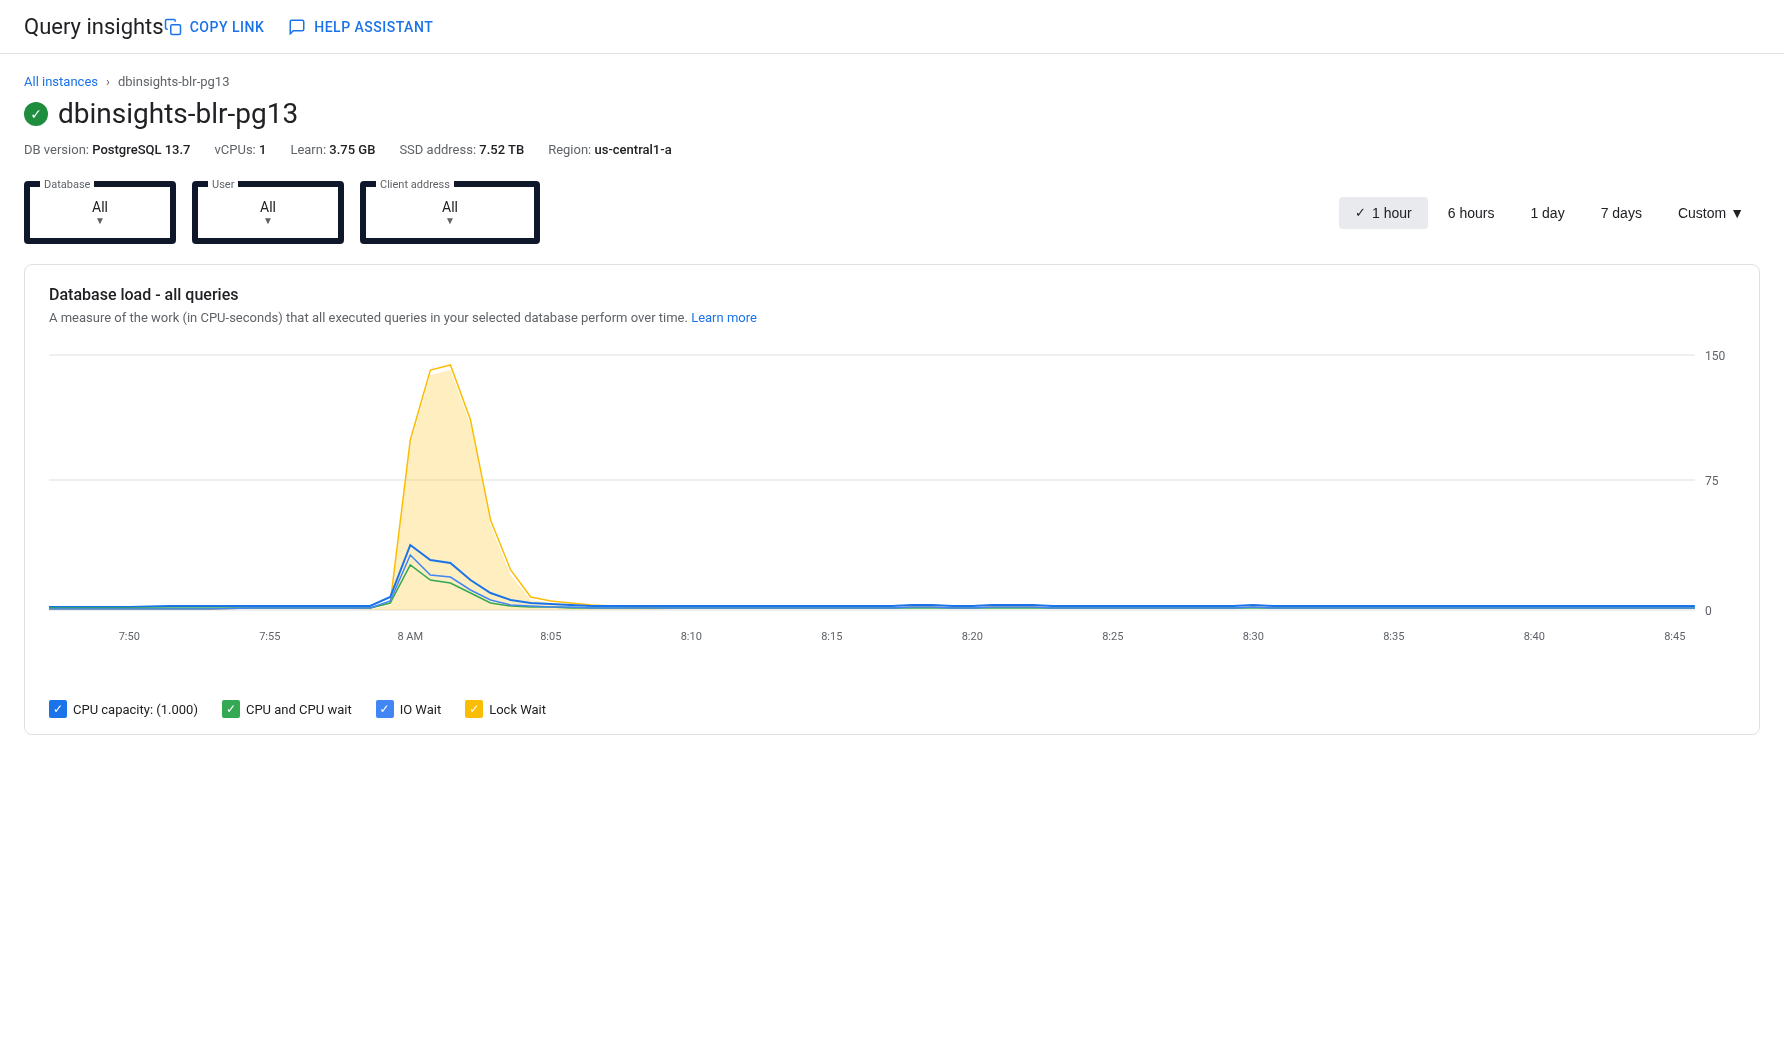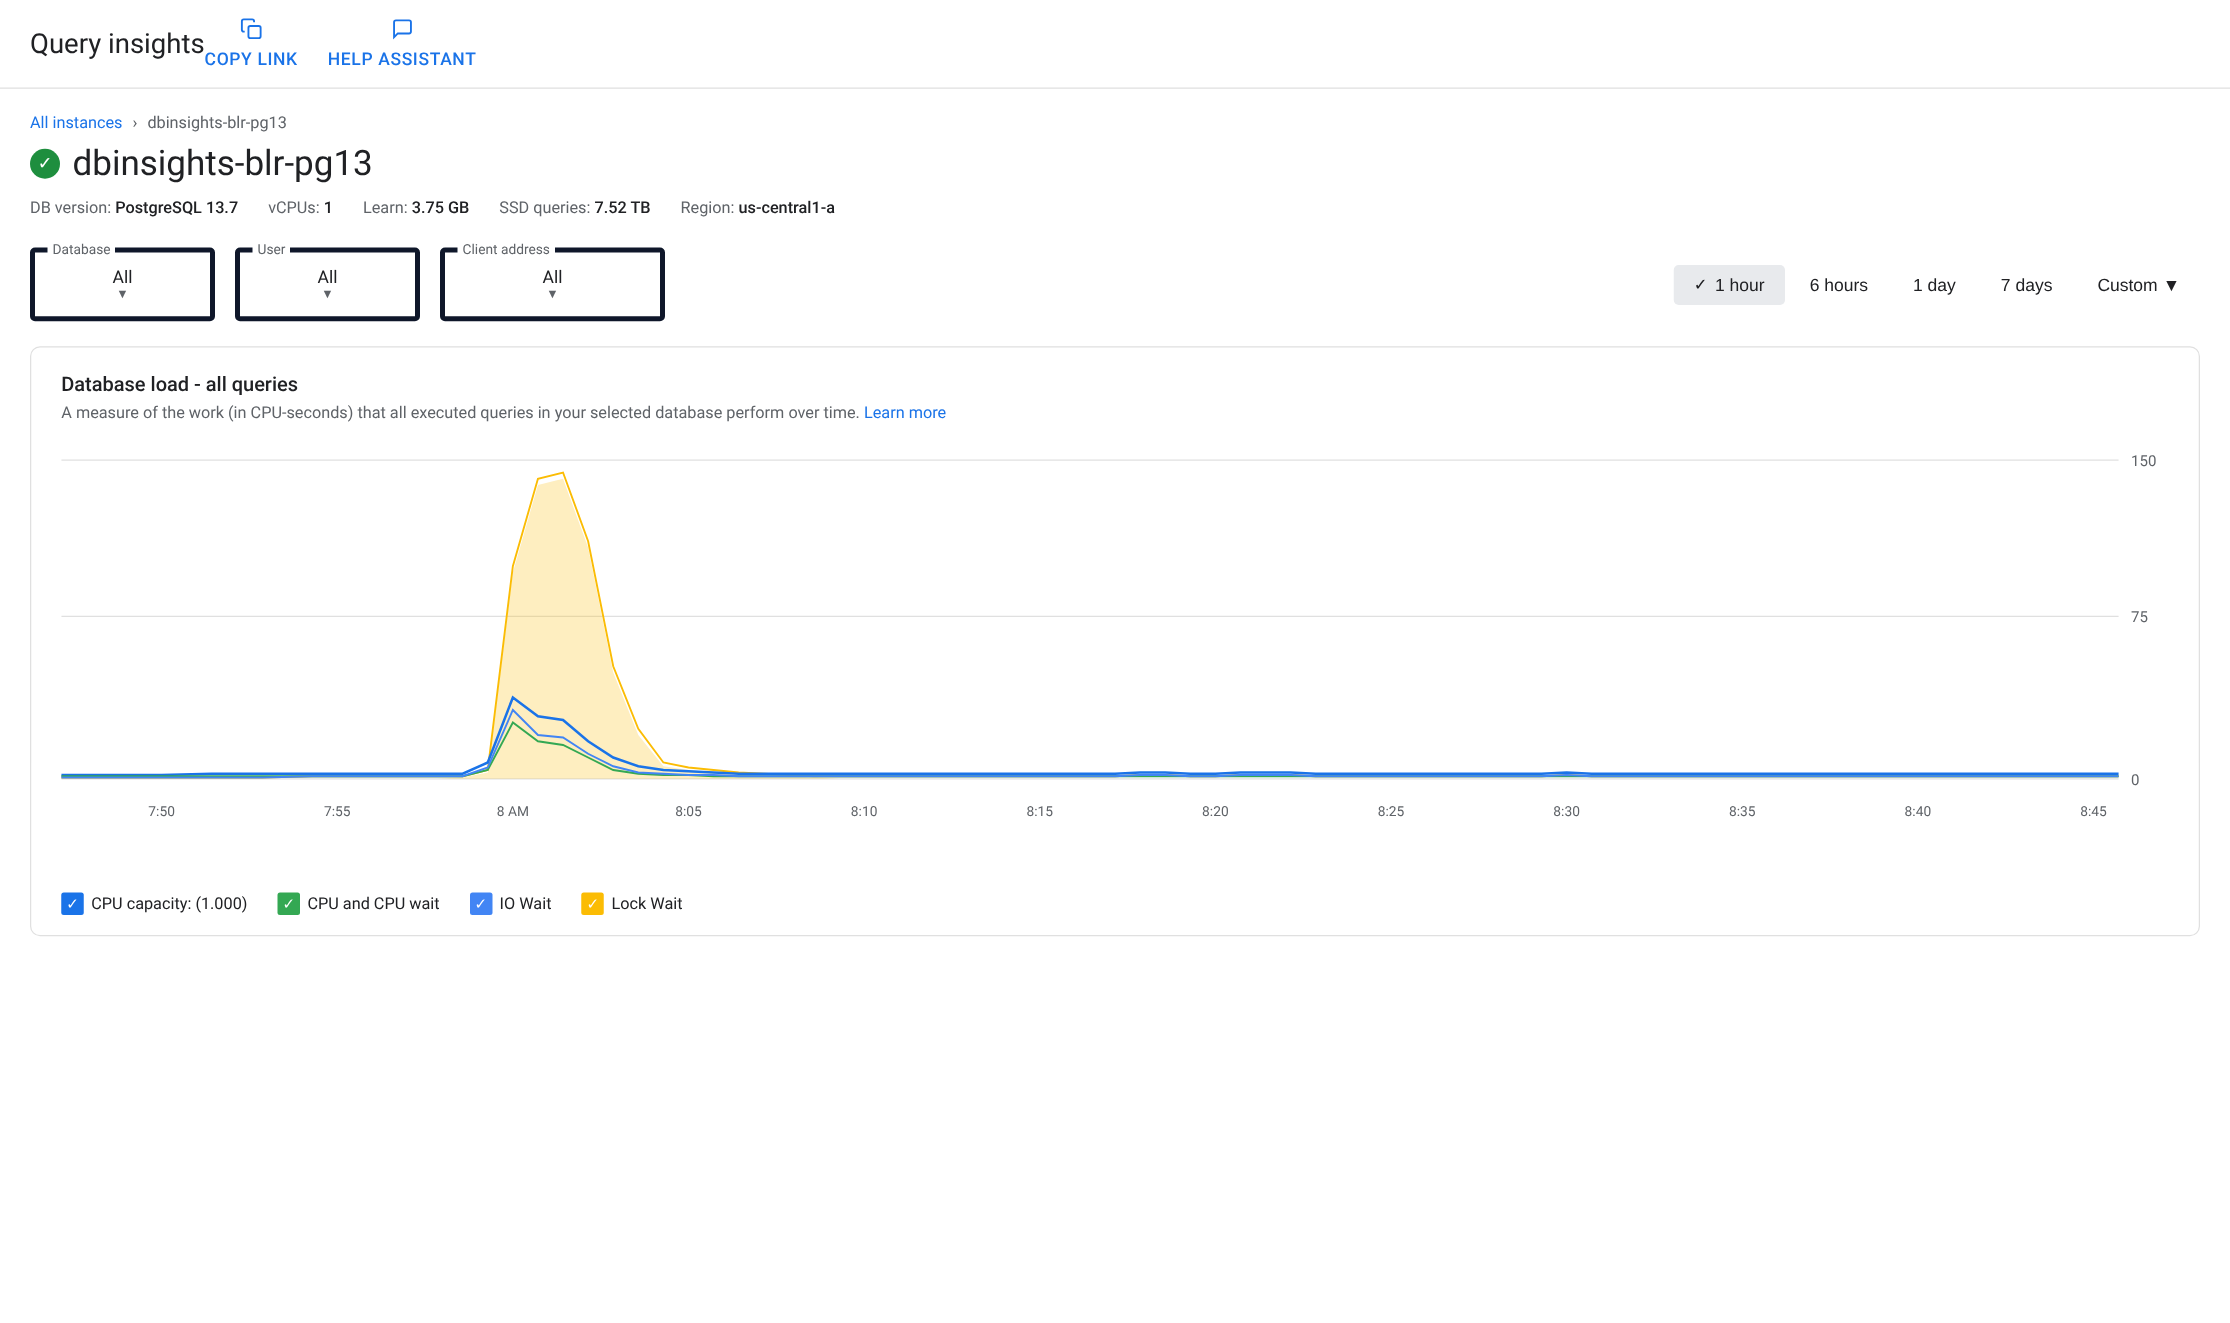--- a/index.html
+++ b/index.html
@@ -26,21 +26,20 @@
     .header-action-btn {
       display: flex;
       align-items: center;
       gap: 8px;
       color: #1a73e8;
       font-size: 14px;
       font-weight: 500;
       cursor: pointer;
       text-transform: uppercase;
       letter-spacing: 0.5px;
-      flex-direction: column;
     }
 
     
     .main-content {
       padding: 20px 24px;
     }
 
     
     .breadcrumb {
       display: flex;
@@ -100,21 +99,21 @@
       display: flex;
       align-items: center;
       gap: 16px;
       margin-bottom: 20px;
       flex-wrap: wrap;
     }
 
     
     .dropdown-container {
       position: relative;
-      border: 4px solid #0f172a;
+      border: 6px solid #0f172a;
       border-radius: 4px;
       padding: 0;
       min-width: 140px;
       text-align: right;
     }
     .dropdown-label {
       position: absolute;
       top: -9px;
       left: 10px;
       background: #fff;
@@ -270,21 +269,21 @@
     </span>
     <span>
       <span>vCPUs:</span>
       <b>1</b>
     </span>
     <span>
       <span>Learn:</span>
       <b>3.75 GB</b>
     </span>
     <span>
-      <span>SSD queries:</span>
+      <span>SSD address:</span>
       <b>7.52 TB</b>
     </span>
     <span>
       <span>Region:</span>
       <b>us-central1-a</b>
     </span>
   </div>
 
   <div class="filters-row">
 

